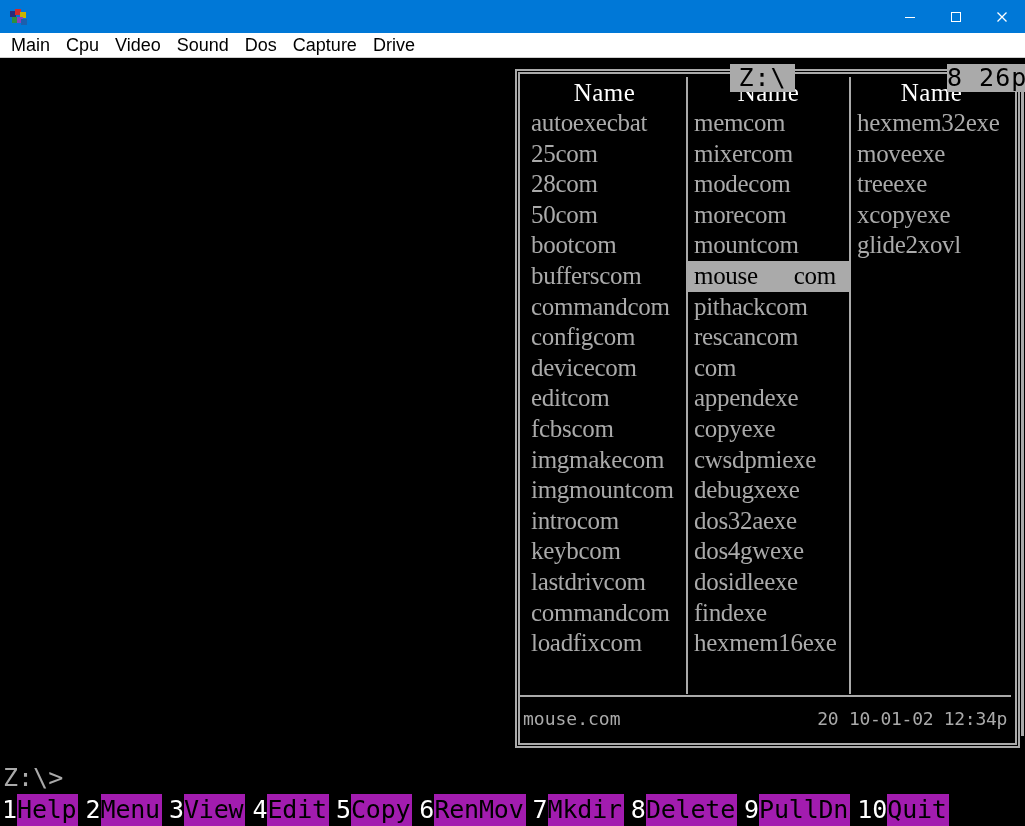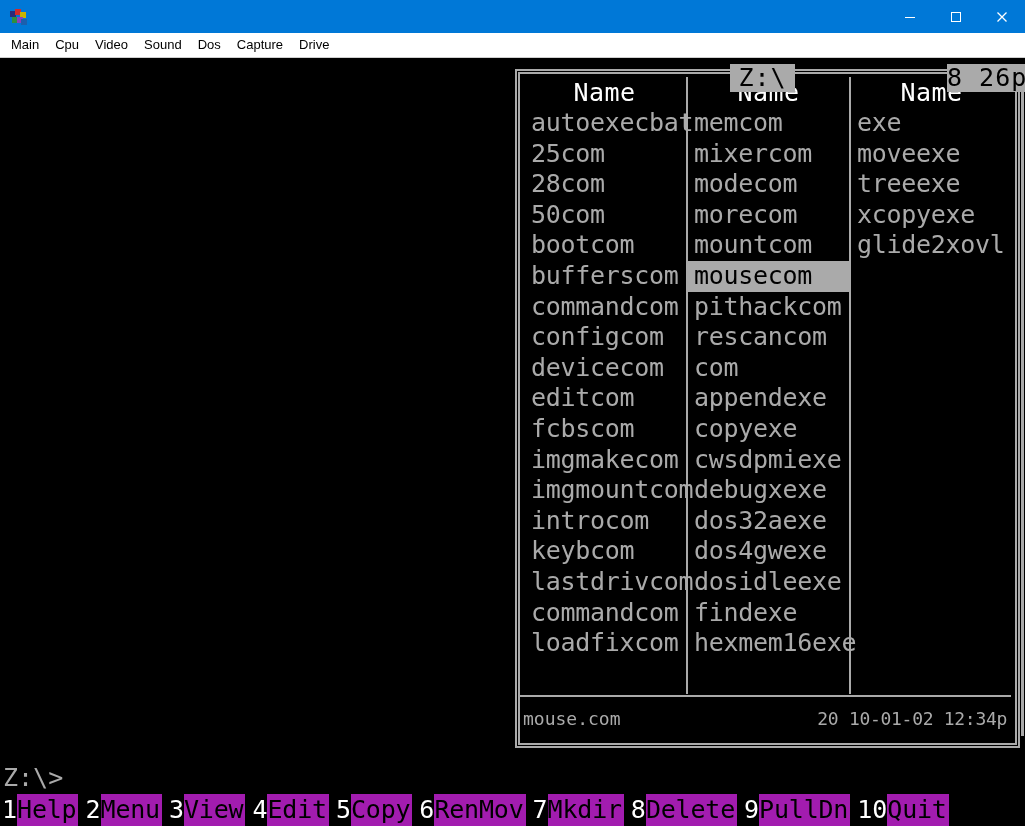--- a/index.html
+++ b/index.html
@@ -62,21 +62,21 @@
     left: 0; top: 33px;
     width: 1025px; height: 25px;
     background: #ffffff;
     display: flex;
     align-items: center;
     border-bottom: 1px solid #cfcfcf;
     box-sizing: border-box;
   }
   .menu-item {
     color: #000000;
-    font-size: 13px;
+    font-size: 18px;
     padding: 0 7px;
     margin: 0 1px;
     line-height: 24px;
   }
   .menu-item:first-child { margin-left: 4px; }
 
   
   #dos {
     position: absolute;
     left: 0; top: 59px;
@@ -143,20 +143,21 @@
     position: absolute;
     left: 8px; top: 13px;
     width: 489px; height: 617px;
     display: flex;
   }
   .col {
     width: 163px;
     height: 617px;
     box-sizing: border-box;
     position: relative;
+    font-family: Liberation Serif, serif;
   }
   .col + .col { border-left: 2px solid #aaaaaa; }
   .col-head {
     color: #ffffff;
     font-size: 25px;
     line-height: 31px;
     text-align: center;
     height: 31px;
     letter-spacing: 0.5px;
   }
@@ -172,20 +173,21 @@
     justify-content: flex-start;
     padding: 0 4px 0 6px;
     box-sizing: border-box;
     white-space: pre;
     letter-spacing: -0.3px;
   }
   .col:first-child .file-row { padding-left: 8px; }
   .file-row.selected {
     background: #aaaaaa;
     color: #000000;
+    gap: 36px;
   }
   .fname { }
   .fext { }
 
   
   #panel-divider {
     position: absolute;
     left: 5px; top: 631px;
     width: 491px; height: 2px;
     background: #aaaaaa;
@@ -354,21 +356,21 @@
             <div class="file-row"><span class="fname">dos32a</span><span class="fext">exe</span></div>
             <div class="file-row"><span class="fname">dos4gw</span><span class="fext">exe</span></div>
             <div class="file-row"><span class="fname">dosidle</span><span class="fext">exe</span></div>
             <div class="file-row"><span class="fname">find</span><span class="fext">exe</span></div>
             <div class="file-row"><span class="fname">hexmem16</span><span class="fext">exe</span></div>
           </div>
       </div>
       <div class="col">
         <div class="col-head">Name</div>
         <div class="filelist">
-            <div class="file-row"><span class="fext">exe</span></div>
+            <div class="file-row"><span class="fname">hexmem32</span><span class="fext">exe</span></div>
             <div class="file-row"><span class="fname">move</span><span class="fext">exe</span></div>
             <div class="file-row"><span class="fname">tree</span><span class="fext">exe</span></div>
             <div class="file-row"><span class="fname">xcopy</span><span class="fext">exe</span></div>
             <div class="file-row"><span class="fname">glide2x</span><span class="fext">ovl</span></div>
           </div>
       </div>
     </div>
 
     <div id="panel-divider"></div>
 

